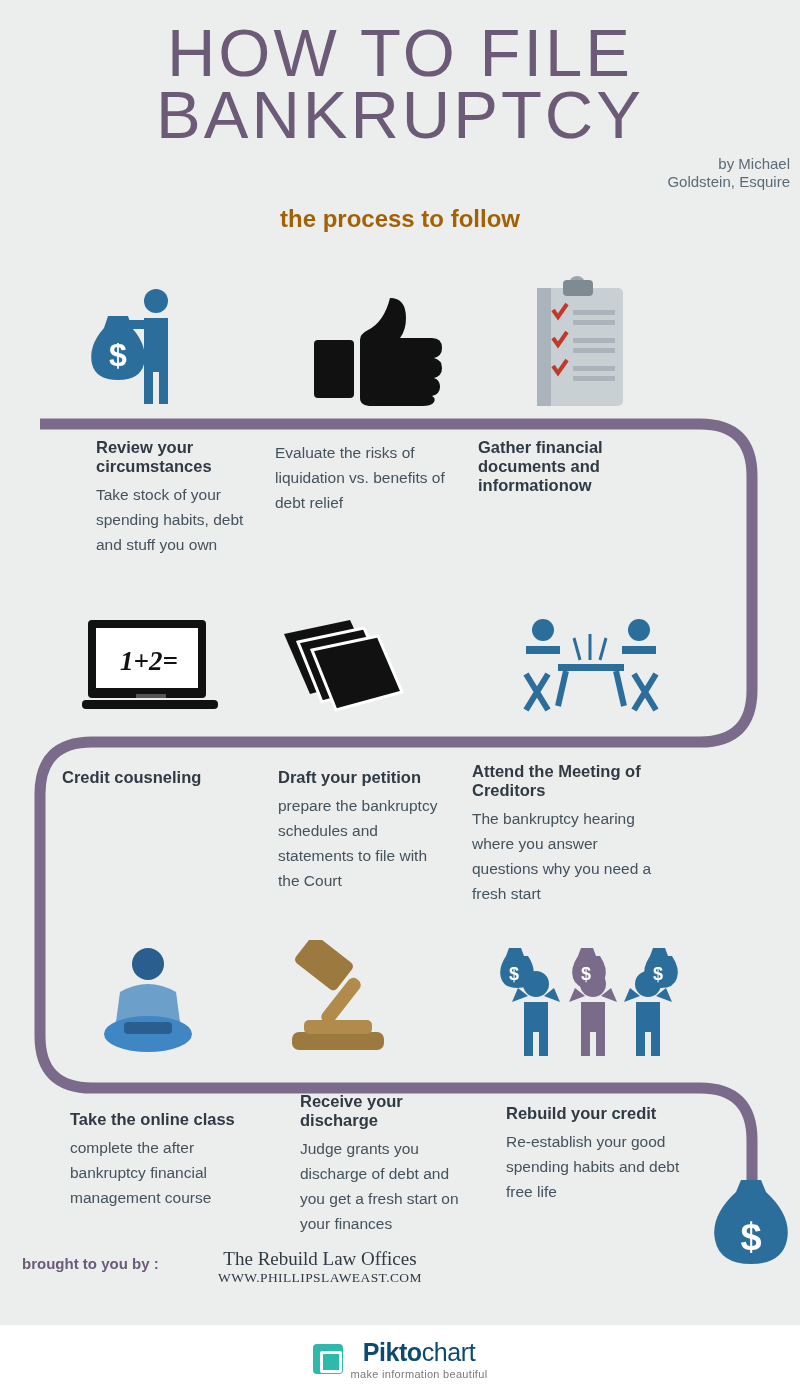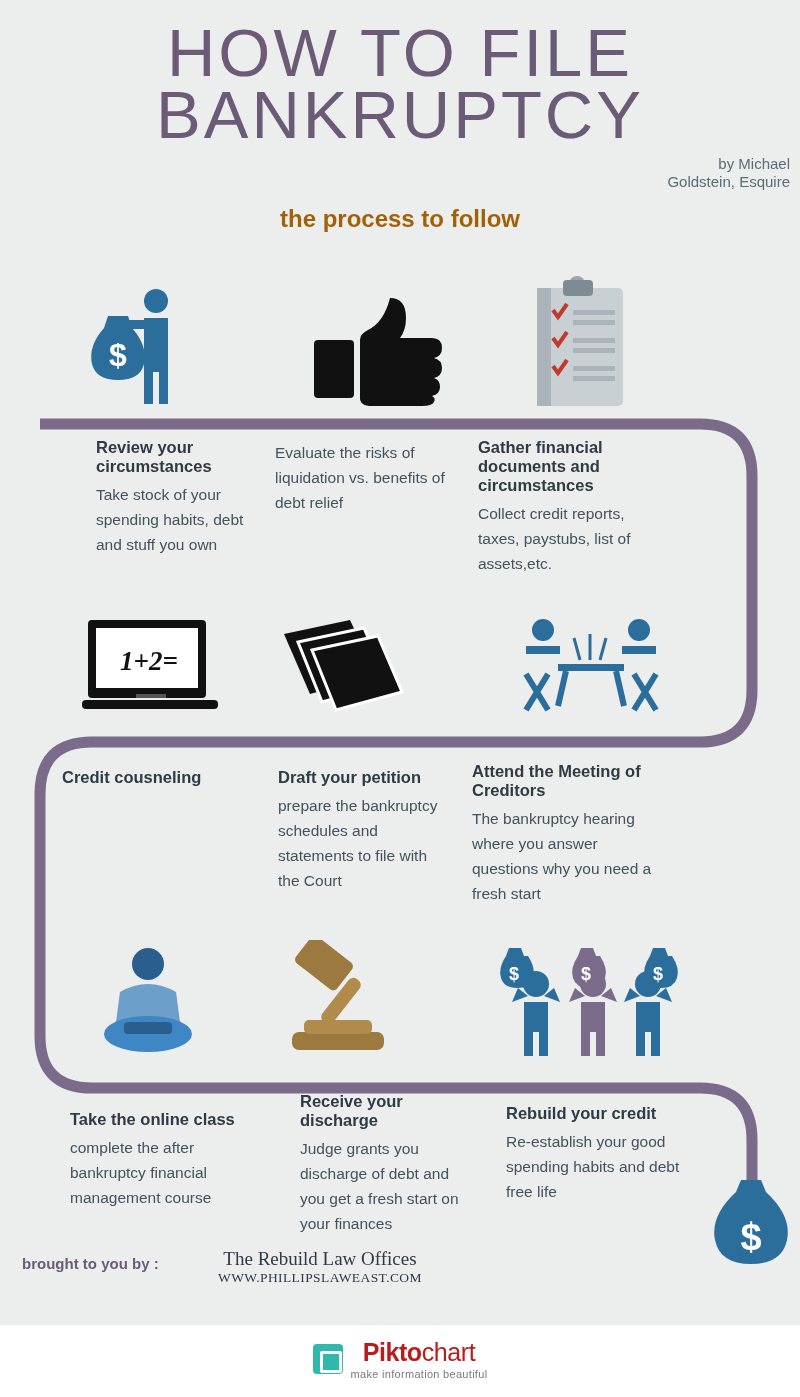--- a/index.html
+++ b/index.html
@@ -77,21 +77,21 @@
   }
   .pikto{
     position:absolute;left:0;top:1338px;width:800px;text-align:center;
   }
   .pikto .row{display:inline-flex;align-items:center;gap:8px;}
   .pikto .mark{width:30px;height:30px;background:#2fb9ac;border-radius:4px;position:relative;}
   .pikto .mark:after{
     content:"";position:absolute;left:7px;top:7px;width:16px;height:16px;
     border:3px solid #ffffff;border-radius:2px;
   }
-  .pikto .wordmark{font-size:25px;color:#b91c1c;letter-spacing:-.4px;}
+  .pikto .wordmark{font-size:25px;color:#0c4a6e;letter-spacing:-.4px;}
   .pikto .wordmark b{font-weight:bold;}
   .pikto .tag{
     display:block;margin-top:1px;font-size:11px;color:#7a7a7a;letter-spacing:.3px;
   }
 </style>
 </head>
 <body>
 
 <div class="page">
 
@@ -142,22 +142,21 @@
   </svg>
 
   <div class="step" style="left:96px;top:438px;width:150px;">
     <div class="head">Review your circumstances</div>
     <div class="body">Take stock of your spending habits, debt and stuff you own</div>
   </div>
   <div class="step" style="left:275px;top:440px;width:175px;">
     <div class="body">Evaluate the risks of liquidation vs. benefits of debt relief</div>
   </div>
   <div class="step" style="left:478px;top:438px;width:180px;">
-    <div class="head">Gather financial documents and circumstances</div>
-    <div class="body">Collect credit reports, taxes, paystubs, list of assets,etc.</div>
+    <div class="head">Gather financial documents and informationow</div>
   </div>
 
   <svg class="icon" style="left:82px;top:620px;" width="136" height="94" viewBox="0 0 136 94">
     <rect x="6" y="0" width="118" height="78" rx="4" fill="#111111"></rect>
     <rect x="14" y="8" width="102" height="60" fill="#ffffff"></rect>
     <rect x="0" y="80" width="136" height="9" rx="4" fill="#111111"></rect>
     <rect x="54" y="74" width="30" height="4" fill="#555555"></rect>
     <text x="38" y="50" font-size="27" font-style="italic" font-weight="bold" fill="#111111" font-family="Liberation Serif, serif">1+2=</text>
   </svg>
 

